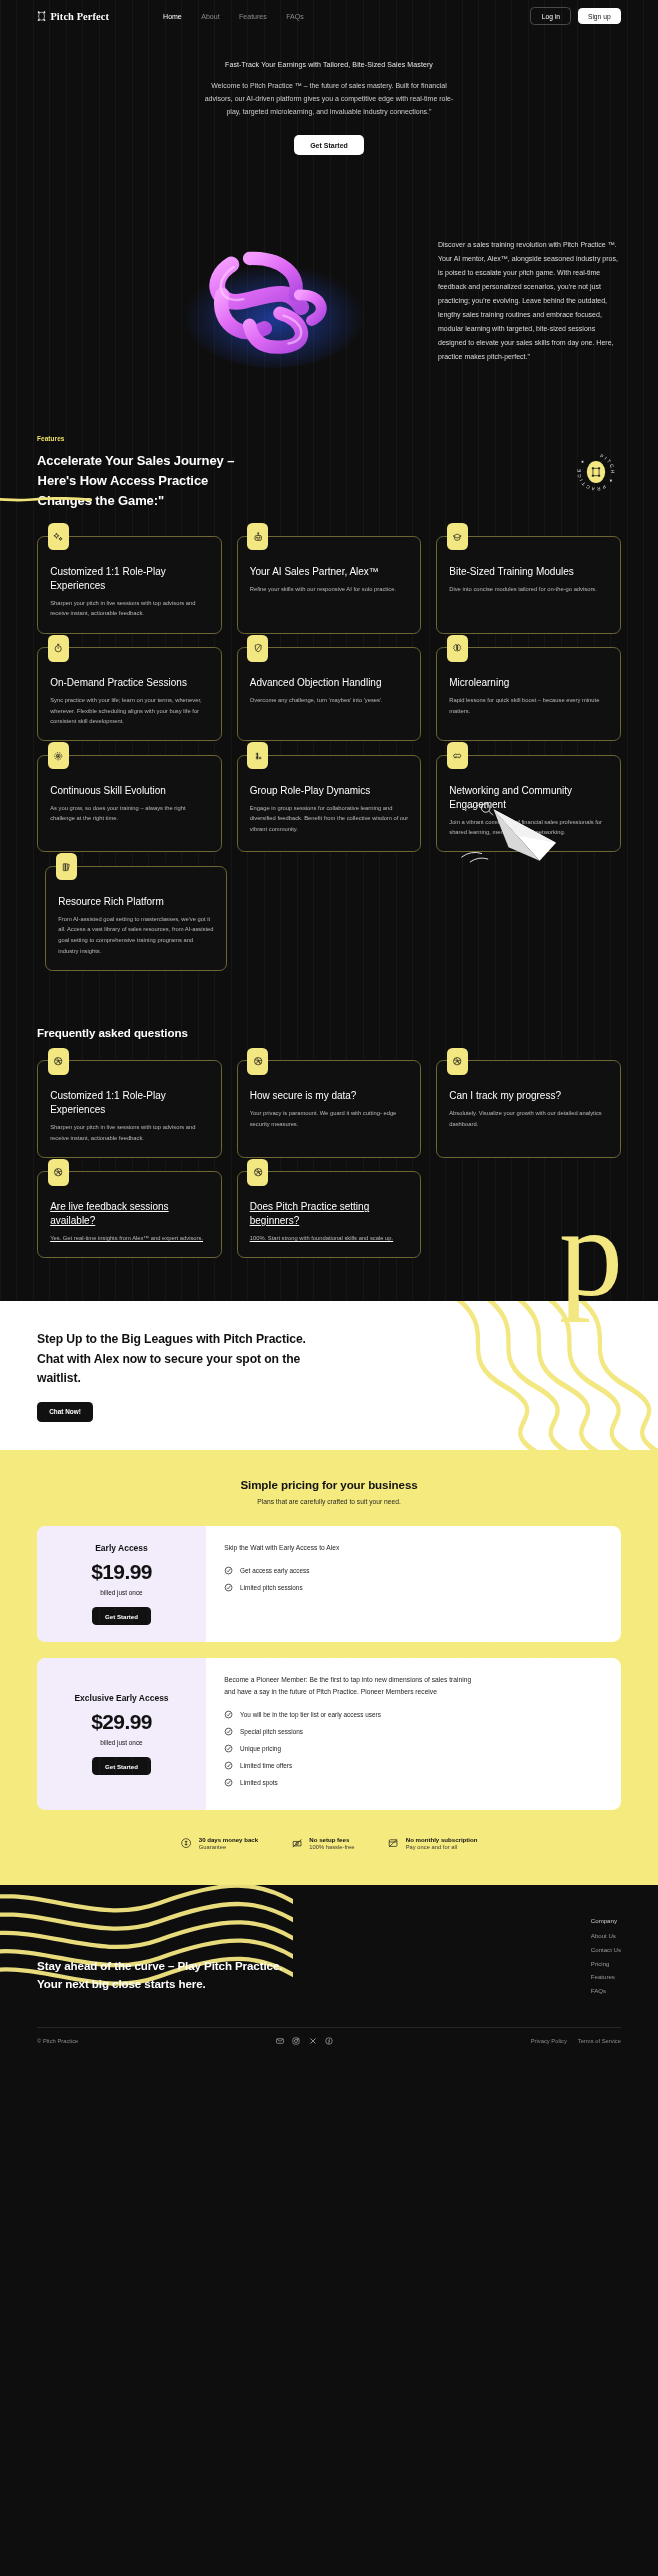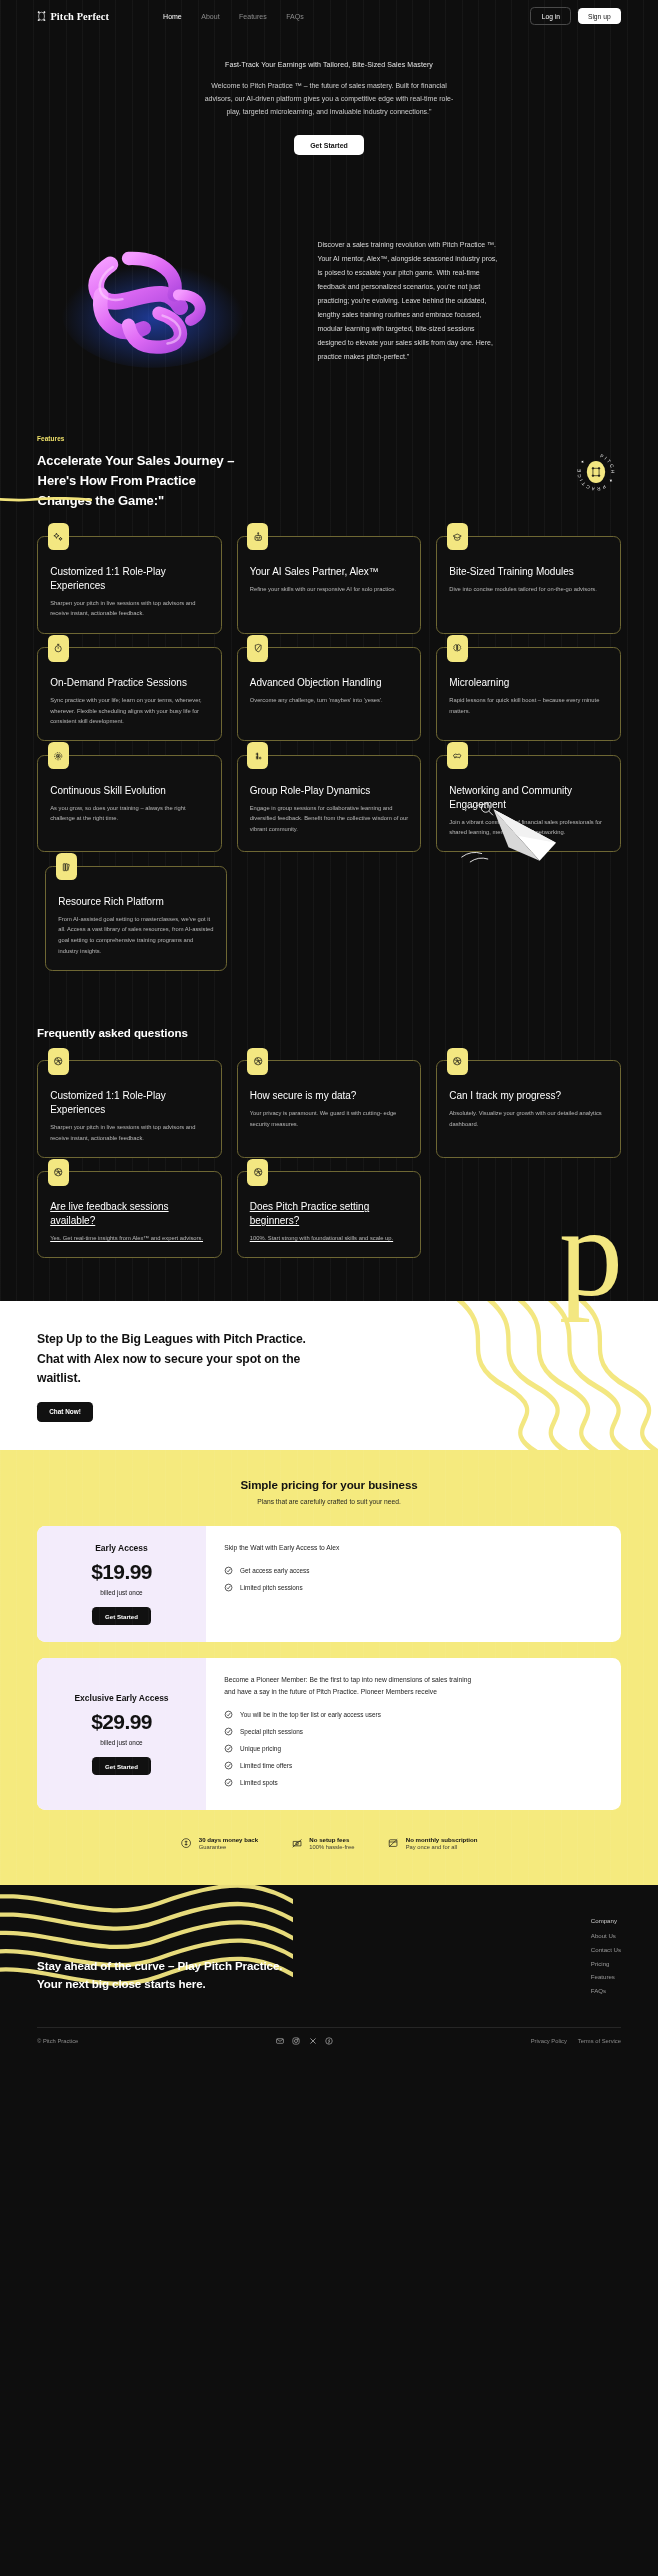--- a/index.html
+++ b/index.html
@@ -14,21 +14,21 @@
 
   
   .stripes {
     position: absolute; inset: 0;
     background-image: repeating-linear-gradient(90deg,
       rgba(255,255,255,0.035) 0px, rgba(255,255,255,0.035) 0.6px,
       rgba(0,0,0,0) 0.6px, rgba(0,0,0,0) 16.5px);
     pointer-events: none;
     z-index: 0;
   }
-  .sec { position: relative; z-index: 1; }
+  .sec { position: relative; z-index: 1; justify-content: flex-end; }
 
   
   .nav {
     height: 32px; display: flex; align-items: center;
     padding: 0 37px; position: relative; z-index: 3;
   }
   .brand { display: flex; align-items: center; gap: 4.3px; }
   .brand-mark { width: 9.1px; height: 10.4px; display:block; }
   .brand-name { font-family: "Liberation Serif", serif; font-size: 10.4px; font-weight: 700; letter-spacing: 0.1px; }
   .nav-links { display: flex; gap: 19.5px; margin-left: 54px; }
@@ -238,21 +238,21 @@
     </div>
     <p class="about-copy">Discover a sales training revolution with Pitch Practice ™. Your AI mentor, Alex™, alongside seasoned industry pros, is poised to escalate your pitch game. With real-time feedback and personalized scenarios, you're not just practicing; you're evolving. Leave behind the outdated, lengthy sales training routines and embrace focused, modular learning with targeted, bite-sized sessions designed to elevate your sales skills from day one. Here, practice makes pitch-perfect."</p>
   </div>
 
   <div class="features sec">
     <div class="tag-features">Features</div>
     <div class="feat-head">
       <h2 class="feat-title">
         <span>Accelerate Your Sales Journey –</span><br>
         <span class="hl">
-          <span>Here's How From Practice</span>
+          <span>Here's How Access Practice</span>
         </span><br>
         <span class="hl">
           <span>Changes the Game:"</span>
           <svg class="squig" style="bottom:8.5px;left:-61px;right:auto;width:116px" viewBox="0 0 240 12" preserveAspectRatio="none">
             <path d="M2 7 C 45 1, 70 10, 110 6 S 185 1, 238 6" stroke="#f0e27a" stroke-width="6" fill="none" stroke-linecap="round"></path>
           </svg>
         </span>
       </h2>
       <div class="badge-stamp">
         <svg viewBox="0 0 62 62" width="38" height="38">

